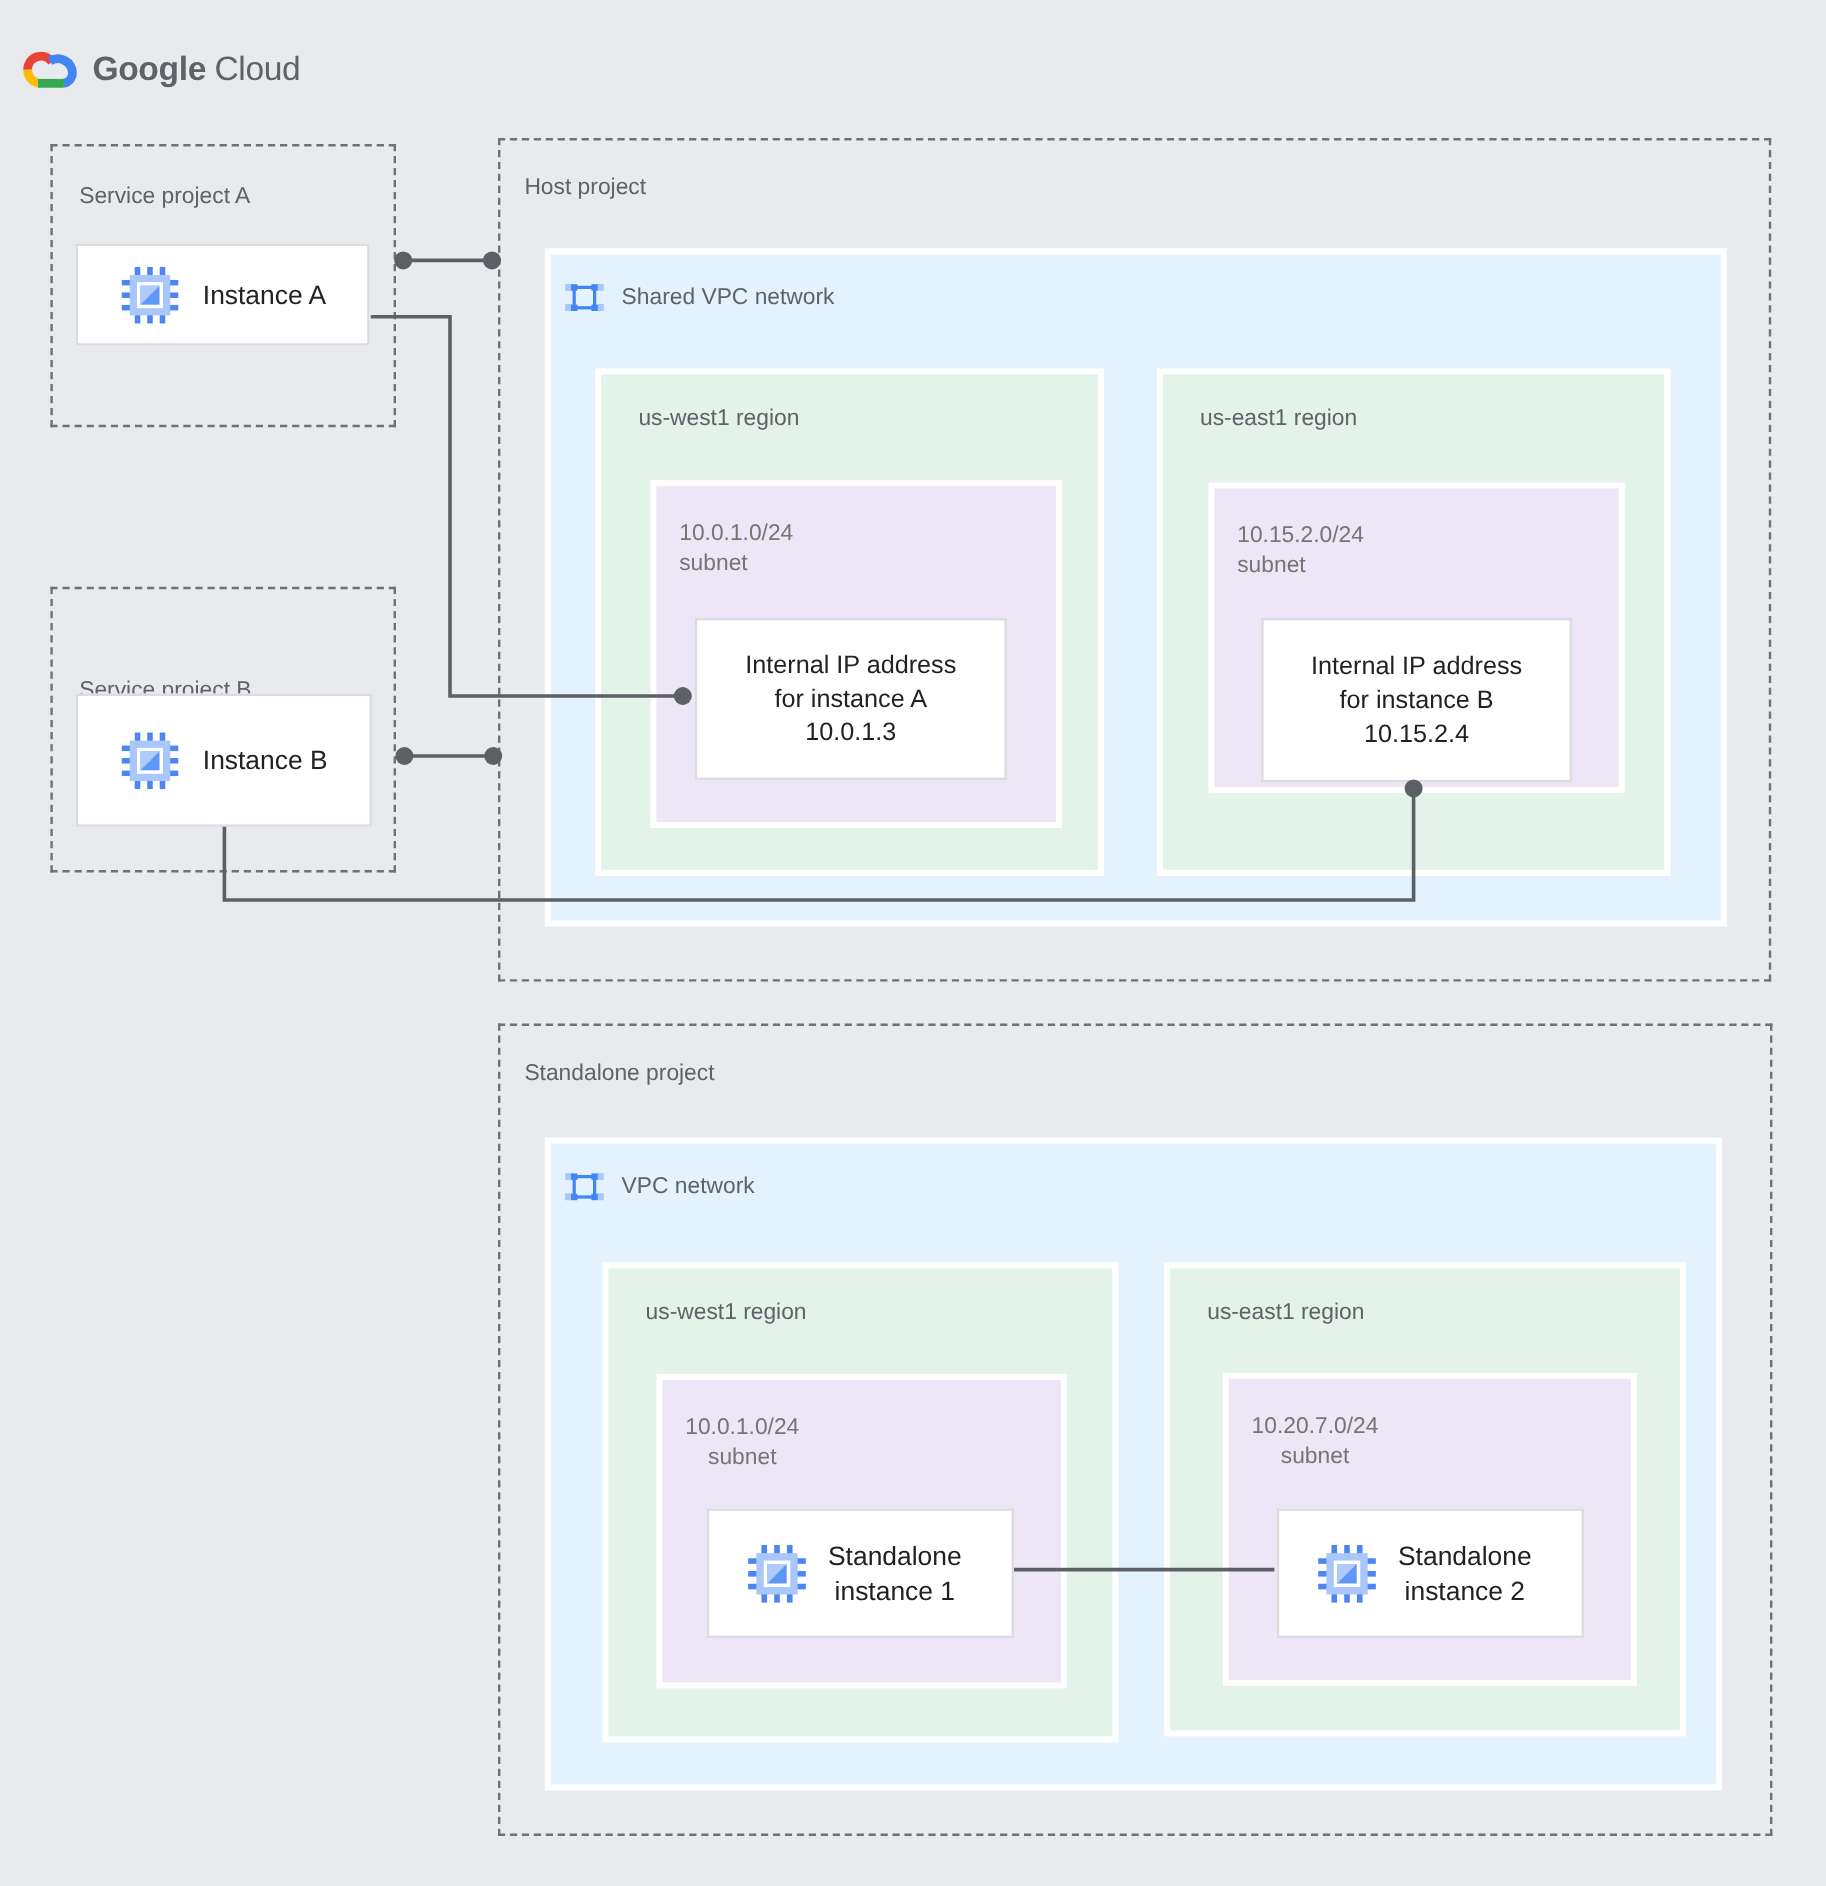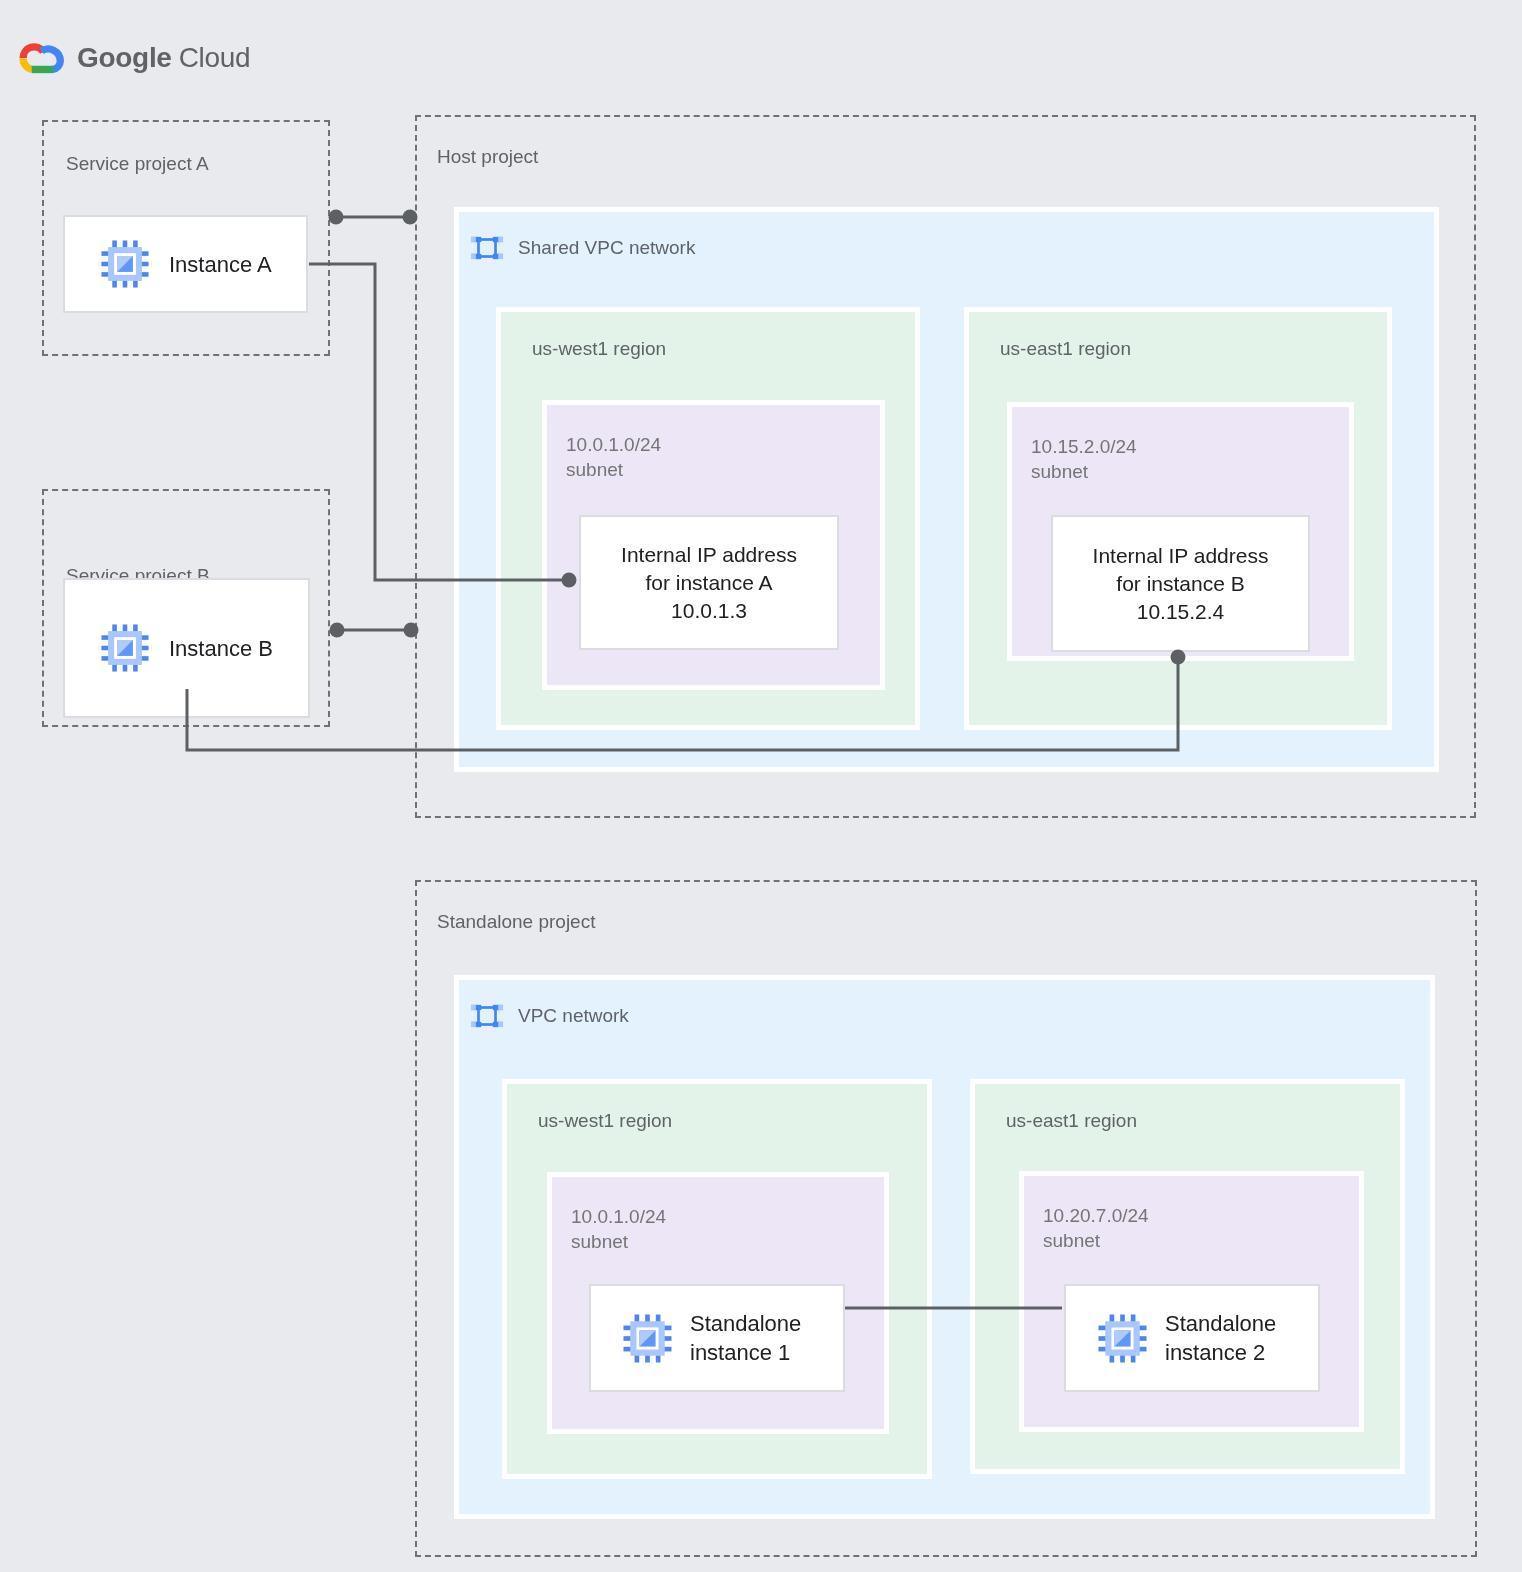--- a/index.html
+++ b/index.html
@@ -38,21 +38,21 @@
         <path d="M5 19.8 A 10.8 10.8 0 0 0 13.8 30.6" stroke="#FBBC05"></path>
         <path d="M23 12.6 A 11.9 11.9 0 0 1 41.4 22.4 A 8.3 8.3 0 0 1 34 30.6" stroke="#4285F4"></path>
       </g>
       <rect x="13.4" y="27.1" width="21" height="7.2" fill="#34A853"></rect>
     </svg>
     <div class="logo-text"><span class="g">Google</span><span class="c">Cloud</span></div>
   </div>
 
   <div class="abs dashedbox" style="left:42px;top:120px;width:288px;height:236px;">
     <div class="abs gray-label" style="left:22px;top:31px;">Service project A</div>
-    <div class="abs card inst-card" style="left:19px;top:93px;width:245px;height:98px;">
+    <div class="abs card inst-card" style="left:19px;top:81px;width:245px;height:85px;">
       <svg width="50" height="50" viewBox="0 0 24 24" style="margin-left:35px;flex:none;">
         <g fill="#4E86EF">
           <rect x="5.9" y="0.7" width="2.2" height="3.5"></rect>
             <rect x="10.9" y="0.7" width="2.2" height="3.5"></rect>
             <rect x="15.9" y="0.7" width="2.2" height="3.5"></rect>
           <rect x="5.9" y="19.8" width="2.2" height="3.5"></rect>
             <rect x="10.9" y="19.8" width="2.2" height="3.5"></rect>
             <rect x="15.9" y="19.8" width="2.2" height="3.5"></rect>
           <rect x="0.7" y="5.9" width="3.5" height="2.2"></rect>
             <rect x="0.7" y="10.9" width="3.5" height="2.2"></rect>
@@ -65,21 +65,21 @@
         <rect x="6.8" y="6.8" width="10.4" height="10.4" fill="#FFFFFF"></rect>
         <rect x="8.2" y="8.2" width="7.6" height="7.6" fill="#5E97F6"></rect>
         <polygon points="8.2,8.2 15.8,8.2 8.2,15.8" fill="#AFCBFB"></polygon>
       </svg>
       <span class="inst-label" style="margin-left:19px;">Instance A</span>
     </div>
   </div>
 
   <div class="abs dashedbox" style="left:42px;top:489px;width:288px;height:238px;">
     <div class="abs gray-label" style="left:22px;top:30px;margin-top:44px;">Service project B</div>
-    <div class="abs card inst-card" style="left:19px;top:87px;width:247px;height:140px;">
+    <div class="abs card inst-card" style="left:19px;top:87px;width:247px;height:111px;">
       <svg width="50" height="50" viewBox="0 0 24 24" style="margin-left:35px;flex:none;">
         <g fill="#4E86EF">
           <rect x="5.9" y="0.7" width="2.2" height="3.5"></rect>
             <rect x="10.9" y="0.7" width="2.2" height="3.5"></rect>
             <rect x="15.9" y="0.7" width="2.2" height="3.5"></rect>
           <rect x="5.9" y="19.8" width="2.2" height="3.5"></rect>
             <rect x="10.9" y="19.8" width="2.2" height="3.5"></rect>
             <rect x="15.9" y="19.8" width="2.2" height="3.5"></rect>
           <rect x="0.7" y="5.9" width="3.5" height="2.2"></rect>
             <rect x="0.7" y="10.9" width="3.5" height="2.2"></rect>
@@ -135,21 +135,21 @@
           <div class="abs card ip-card" style="left:39px;top:108px;width:259px;height:137px;">
             <span class="ip-line">Internal IP address</span>
             <span class="ip-line">for instance B</span>
             <span class="ip-line">10.15.2.4</span>
           </div>
         </div>
       </div>
     </div>
   </div>
 
-  <div class="abs dashedbox" style="left:415px;top:880px;width:1062px;height:677px;">
+  <div class="abs dashedbox" style="left:415px;top:853px;width:1062px;height:677px;text-align:center;">
     <div class="abs gray-label" style="left:20px;top:29px;">Standalone project</div>
 
     <div class="abs bluebox" style="left:37px;top:93px;width:981px;height:544px;">
       <div class="abs net-banner" style="left:11px;top:19px;">
         <svg width="34" height="34" viewBox="0 0 28 24">
           <rect x="7" y="5" width="14" height="14" fill="none" stroke="#4285F4" stroke-width="2.2"></rect>
           <rect x="0.8" y="2.6" width="4.4" height="4.8" fill="#A9C7FB"></rect>
             <rect x="22.9" y="2.6" width="4.4" height="4.8" fill="#A9C7FB"></rect>
           <rect x="0.8" y="16.4" width="4.4" height="4.8" fill="#A9C7FB"></rect>
             <rect x="22.9" y="16.4" width="4.4" height="4.8" fill="#A9C7FB"></rect>

